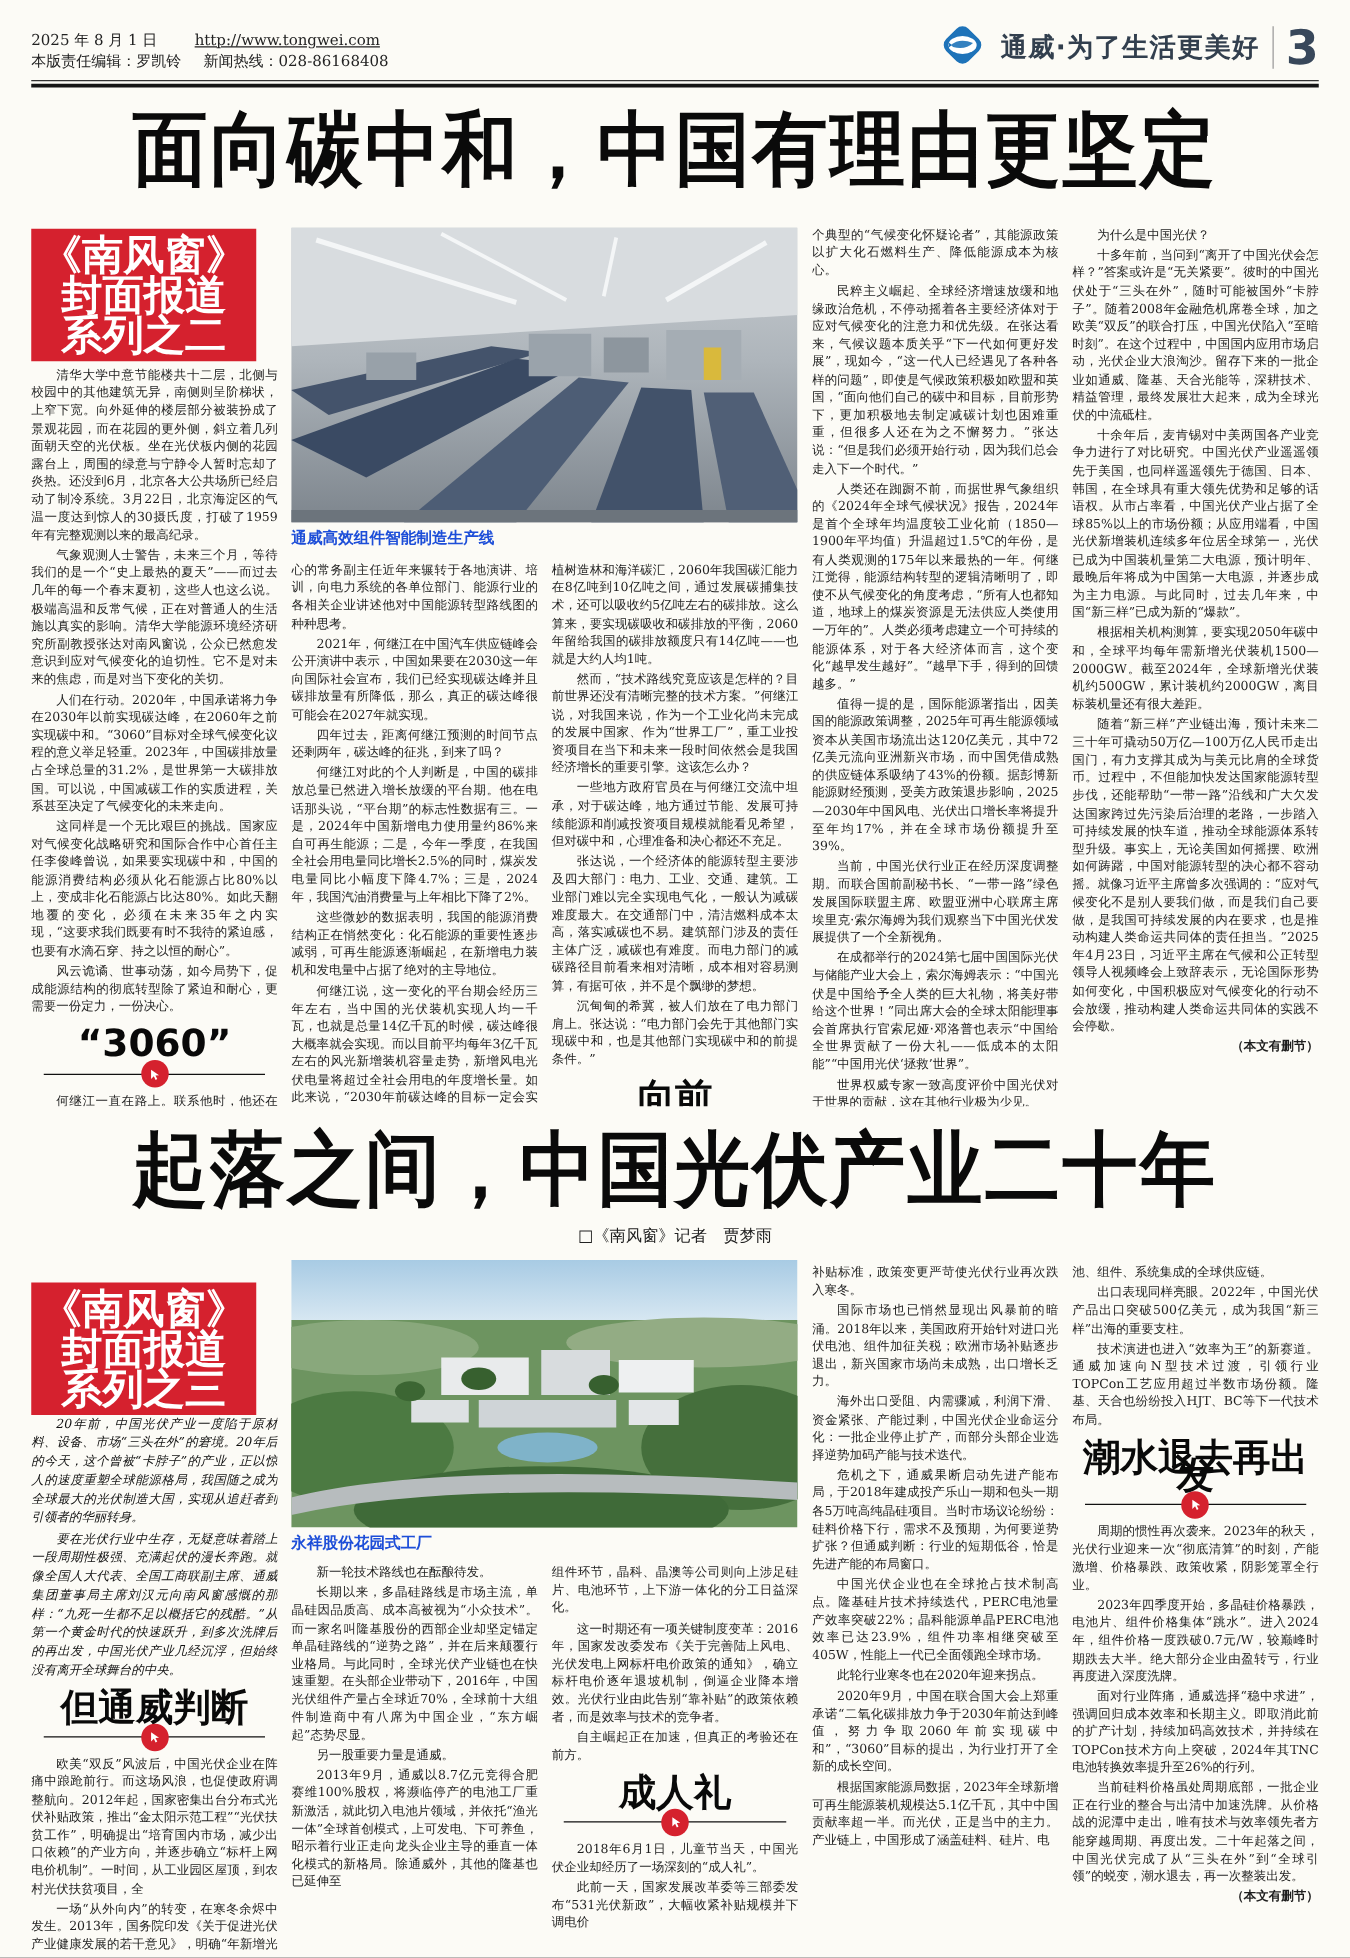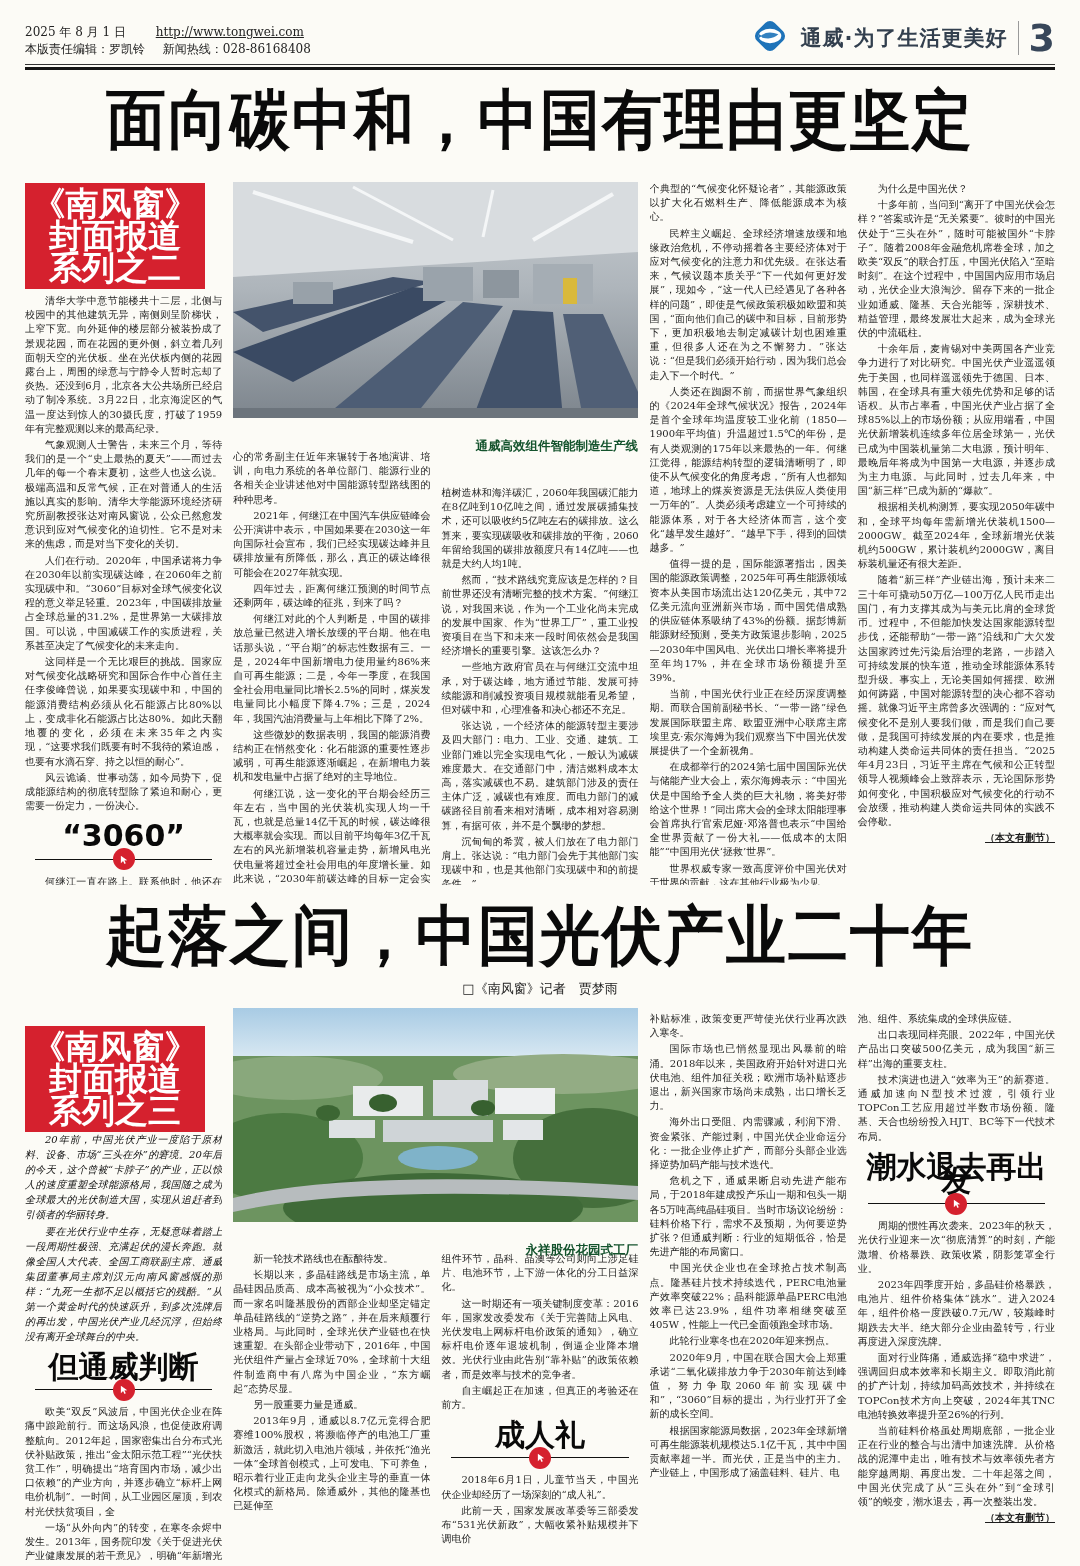--- a/index.html
+++ b/index.html
@@ -20,35 +20,35 @@
   .headline{position:absolute;left:0;width:100%;text-align:center;font-family:"DejaVu Sans",sans-serif;
             font-weight:900;color:#0a0a0a;font-size:60px;letter-spacing:2px;transform:scaleY(1.08);}
   .byline{position:absolute;left:0;width:100%;text-align:center;font-size:13px;color:#222;}
   
   .cols{position:absolute;left:25px;width:1030px;display:flex;gap:11px;}
   .col{flex:1 1 0;overflow:hidden;font-size:10px;line-height:14.2px;text-align:justify;color:#1e1e1e;}
   .col p{margin:0 0 2px 0;}
   .p{text-indent:2em;}
   .pc{text-indent:0;}
   .lead{text-indent:2em;font-style:italic;color:#101010;line-height:15px;}
-  .end{text-align:right;font-weight:bold;text-indent:0;margin-top:4px;text-decoration:underline;}
+  .end{text-align:right;font-weight:bold;text-indent:0;margin-top:4px;}
   
   .sec{margin:16px 4px 14px;}
   .sec-t{text-align:center;font-family:"DejaVu Sans",sans-serif;font-weight:bold;font-size:30px;color:#090909;}
   .sec-line{position:relative;height:1px;background:#111;margin:15px 6px 15px;}
   .sec-dot{position:absolute;left:50%;top:50%;transform:translate(-50%,-50%);width:22px;height:22px;
            border-radius:50%;background:#d5212e;display:flex;align-items:center;justify-content:center;}
   
   .series{position:absolute;width:180px;background:#d5212e;color:#fff;text-align:center;
           font-family:"DejaVu Sans",sans-serif;font-weight:bold;font-size:33px;line-height:32px;padding:5px 0;}
   
   .photo{position:absolute;left:208px;top:0;width:405px;}
   .photo svg{display:block;}
-  .caption{font-family:"DejaVu Sans",sans-serif;font-weight:bold;font-size:12.5px;color:#14532d;
-           text-align:right;margin-top:20px;}
+  .caption{font-family:"DejaVu Sans",sans-serif;font-weight:bold;font-size:12.5px;color:#1d4ed8;
+           text-align:left;margin-top:4px;}
 </style>
 </head>
 <body>
 
 <div class="page">
 
   <div class="header">
     <div class="hleft">
       <div>
         <span>2025 年 8 月 1 日</span>
@@ -132,21 +132,21 @@
         <p class="p">何继江一直在路上。联系他时，他还在长春出差，待采访当日，何继江已抵达位于吉林市国网新源的丰满培训中心，准备下午的授课。</p>
       </div>
       <div class="col" style="padding-top: 268px;">
         <p class="pc">心的常务副主任近年来辗转于各地演讲、培训，向电力系统的各单位部门、能源行业的各相关企业讲述他对中国能源转型路线图的种种思考。</p>
         <p class="p">2021年，何继江在中国汽车供应链峰会公开演讲中表示，中国如果要在2030这一年向国际社会宣布，我们已经实现碳达峰并且碳排放量有所降低，那么，真正的碳达峰很可能会在2027年就实现。</p>
         <p class="p">四年过去，距离何继江预测的时间节点还剩两年，碳达峰的征兆，到来了吗？</p>
         <p class="p">何继江对此的个人判断是，中国的碳排放总量已然进入增长放缓的平台期。他在电话那头说，“平台期”的标志性数据有三。一是，2024年中国新增电力使用量约86%来自可再生能源；二是，今年一季度，在我国全社会用电量同比增长2.5%的同时，煤炭发电量同比小幅度下降4.7%；三是，2024年，我国汽油消费量与上年相比下降了2%。</p>
         <p class="p">这些微妙的数据表明，我国的能源消费结构正在悄然变化：化石能源的重要性逐步减弱，可再生能源逐渐崛起，在新增电力装机和发电量中占据了绝对的主导地位。</p>
         <p class="p">何继江说，这一变化的平台期会经历三年左右，当中国的光伏装机实现人均一千瓦，也就是总量14亿千瓦的时候，碳达峰很大概率就会实现。而以目前平均每年3亿千瓦左右的风光新增装机容量走势，新增风电光伏电量将超过全社会用电的年度增长量。如此来说，“2030年前碳达峰的目标一定会实现。而且这一年，很可能是2027年”。</p>
       </div>
-      <div class="col" style="padding-top: 268px; margin-top: 36px;">
+      <div class="col" style="padding-top: 268px;">
         <p class="pc">植树造林和海洋碳汇，2060年我国碳汇能力在8亿吨到10亿吨之间，通过发展碳捕集技术，还可以吸收约5亿吨左右的碳排放。这么算来，要实现碳吸收和碳排放的平衡，2060年留给我国的碳排放额度只有14亿吨——也就是大约人均1吨。</p>
         <p class="p">然而，“技术路线究竟应该是怎样的？目前世界还没有清晰完整的技术方案。”何继江说，对我国来说，作为一个工业化尚未完成的发展中国家、作为“世界工厂”，重工业投资项目在当下和未来一段时间依然会是我国经济增长的重要引擎。这该怎么办？</p>
         <p class="p">一些地方政府官员在与何继江交流中坦承，对于碳达峰，地方通过节能、发展可持续能源和削减投资项目规模就能看见希望，但对碳中和，心理准备和决心都还不充足。</p>
         <p class="p">张达说，一个经济体的能源转型主要涉及四大部门：电力、工业、交通、建筑。工业部门难以完全实现电气化，一般认为减碳难度最大。在交通部门中，清洁燃料成本太高，落实减碳也不易。建筑部门涉及的责任主体广泛，减碳也有难度。而电力部门的减碳路径目前看来相对清晰，成本相对容易测算，有据可依，并不是个飘缈的梦想。</p>
         <p class="p">沉甸甸的希冀，被人们放在了电力部门肩上。张达说：“电力部门会先于其他部门实现碳中和，也是其他部门实现碳中和的前提条件。”</p>
         <div class="sec">
           <div class="sec-t">向前</div>
         </div>
       </div>
       <div class="col">

